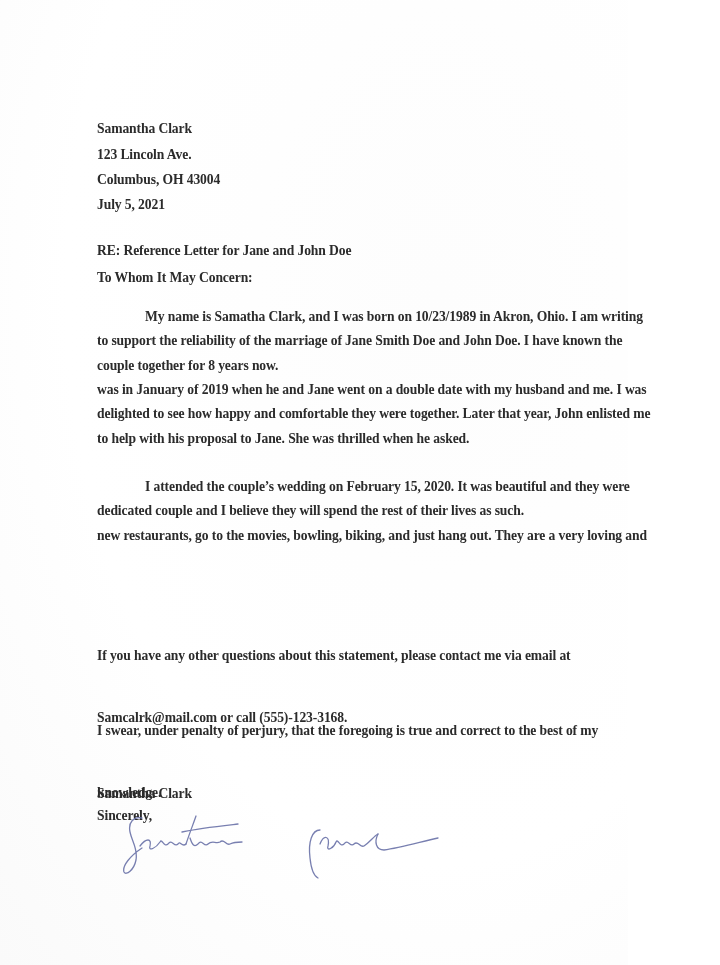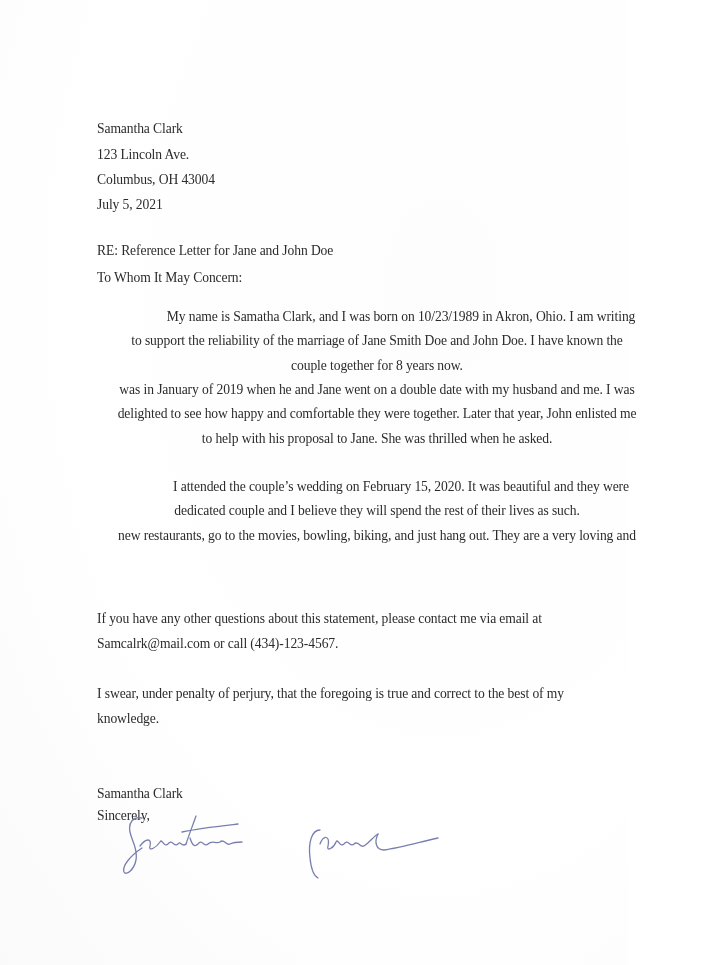--- a/index.html
+++ b/index.html
@@ -7,50 +7,51 @@
       width: 720px; height: 965px;
       background: #ffffff;
       position: relative;
       overflow: hidden;
       font-family: "Liberation Serif", "DejaVu Serif", serif;
       color: #2b2b2b;
     }
     .page {
       position: absolute; left: 0; top: 0; width: 628px; height: 965px;
       background: radial-gradient(ellipse at 70% 30%, #fdfdfd 0%, #ffffff 60%, #fafafa 100%);
+      font-weight: bold;
     }
     .line {
       position: absolute;
       left: 97px;
       font-size: 13.6px;
       line-height: 16px;
       white-space: nowrap;
       letter-spacing: -0.1px;
     }
     .para {
       position: absolute;
       left: 97px;
       width: 560px;
       font-size: 13.6px;
       line-height: 24.3px;
       text-indent: 48px;
       text-align: left;
       letter-spacing: -0.1px;
     }
-    .para span.l { display: block; white-space: nowrap; text-align: center; }
+    .para span.l { display: block; white-space: nowrap; }
     .para span.l.first { text-indent: 48px; }
     .para span.l.rest { text-indent: 0; }
     .plain {
       position: absolute;
       left: 97px;
       font-size: 13.6px;
       line-height: 25px;
       letter-spacing: -0.1px;
     }
-    .plain span.l { display: block; white-space: nowrap; }
+    .plain span.l { display: block; white-space: nowrap; margin-top: 37px; }
     .signature {
       position: absolute;
       left: 120px; top: 808px;
       width: 360px; height: 80px;
     }
   </style>
 </head>
 <body>
 
 <div class="page">
@@ -76,21 +77,21 @@
   </div>
 
   <div class="para" style="top:475px; text-indent:0">
     <span class="l first">I attended the couple’s wedding on February 15, 2020. It was beautiful and they were</span>
     <span class="l rest">dedicated couple and I believe they will spend the rest of their lives as such.</span>
     <span class="l rest">new restaurants, go to the movies, bowling, biking, and just hang out. They are a very loving and</span>
   </div>
 
   <div class="plain" style="top:606px">
     <span class="l">If you have any other questions about this statement, please contact me via email at</span>
-    <span class="l">Samcalrk@mail.com or call (434)-123-4567.</span>
+    <span class="l">Samcalrk@mail.com or call (555)-123-3168.</span>
   </div>
 
   <div class="plain" style="top:681px">
     <span class="l">I swear, under penalty of perjury, that the foregoing is true and correct to the best of my</span>
     <span class="l">knowledge.</span>
   </div>
 
   <div class="line" style="top:808px">Sincerely,</div>
   <div class="line" style="top:786px">Samantha Clark</div>
 

